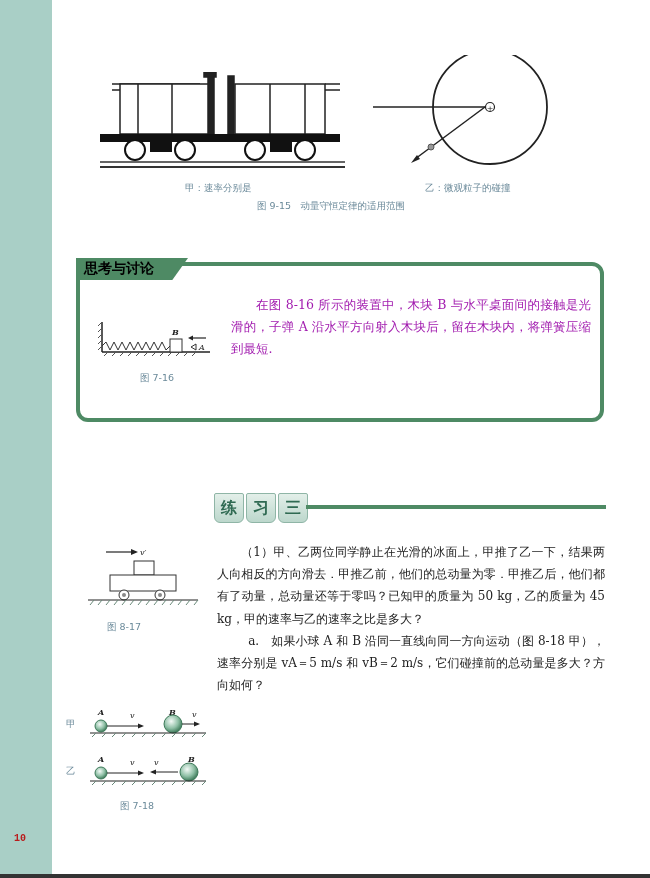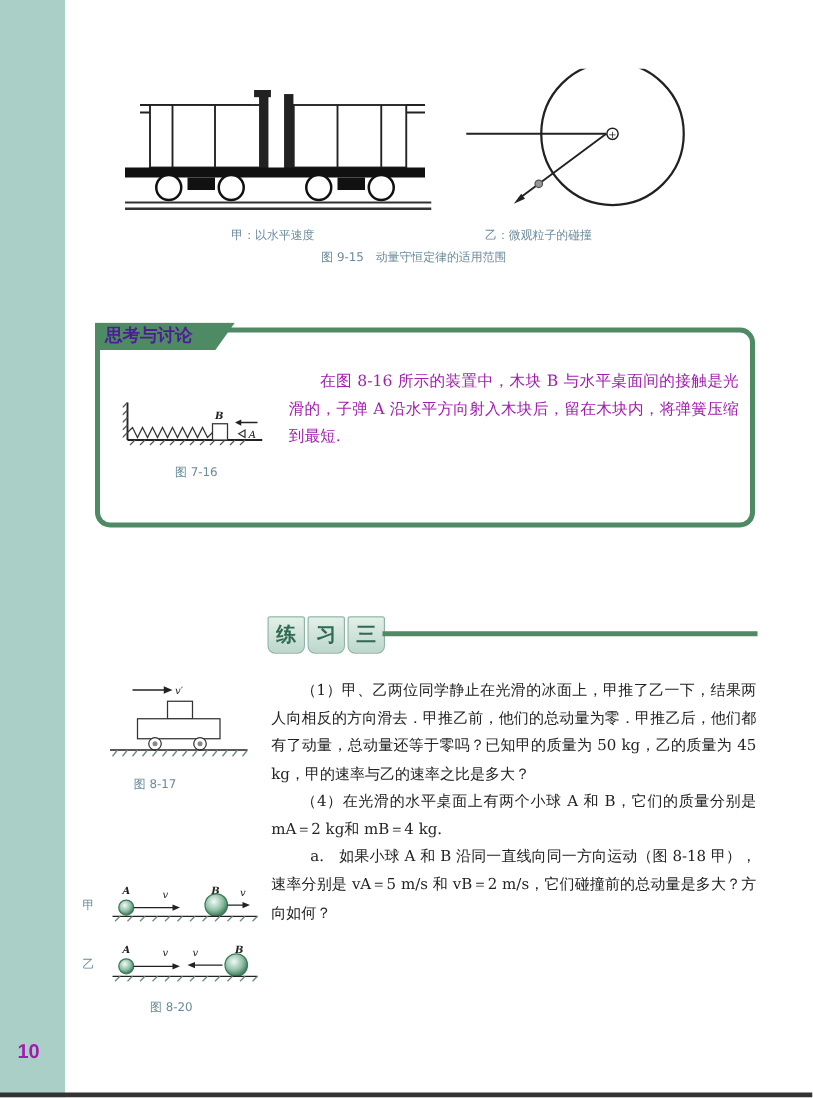--- a/index.html
+++ b/index.html
@@ -1,31 +1,31 @@
 <!DOCTYPE html>
 <html><head>
 <meta charset="utf-8">
 <style>
   html, body { margin:0; padding:0; }
   body { width:650px; height:878px; position:relative; background:#ffffff; overflow:hidden;
          font-family:"DejaVu Serif", serif; color:#222; }
   .margin-strip { position:absolute; left:0; top:0; width:52px; height:878px; background:#a9cfc6; }
-  .page-number { position:absolute; left:14px; top:833px; font-family:Liberation Sans, sans-serif; font-size:16px; font-weight:bold; color:#a21caf; }
+  .page-number { position:absolute; left:14px; top:833px; font-family:Liberation Mono, monospace; font-size:10px; font-weight:bold; color:#b91c1c; }
   .bottom-rule { position:absolute; left:0; right:0; top:874px; height:4px; background:#333; }
 
   .abs { position:absolute; }
   .caption { font-size:9.5px; color:#6b8a9a; font-family:"DejaVu Sans", sans-serif; white-space:nowrap; }
 
   
   .disc-box { position:absolute; left:76px; top:262px; width:528px; height:160px;
               border:4px solid #4e8a64; border-radius:12px; background:#fff; box-sizing:border-box; }
   .disc-tab { position:absolute; left:76px; top:258px; height:22px; width:112px; background:#4e8a64;
               clip-path:polygon(0 0, 100% 0, 86% 100%, 0 100%); }
   .disc-tab-label { position:absolute; left:84px; top:260px; font-family:"DejaVu Sans", sans-serif;
-                    font-weight:bold; font-size:14px; color:#4c1d95; letter-spacing:0px; }
+                    font-weight:bold; font-size:14px; color:#000000; letter-spacing:0px; }
   .disc-text { position:absolute; left:231px; top:294px; width:360px; font-size:12.5px; line-height:22px; color:#a21caf; }
   .disc-text p { margin:0; text-indent:2em; text-align:justify; }
 
   
   .ex-heading { position:absolute; left:214px; top:493px; display:flex; gap:2px; }
   .ex-char { width:28px; height:28px; background:linear-gradient(#e3efe9,#bcd7cc); border:1px solid #8fb5a6;
              border-radius:2px 2px 6px 6px; display:flex; align-items:center; justify-content:center;
              font-family:"DejaVu Sans", sans-serif; font-weight:bold; font-size:16px; color:#2f6a52; }
   .ex-rule { position:absolute; left:306px; top:505px; width:300px; height:4px; background:#4e8a64; }
 
@@ -61,32 +61,32 @@
     <circle cx="35" cy="78" r="10"></circle>
       <circle cx="85" cy="78" r="10"></circle>
     <circle cx="155" cy="78" r="10"></circle>
       <circle cx="205" cy="78" r="10"></circle>
   </g>
   <rect x="50" y="70" width="22" height="10" fill="#111"></rect>
   <rect x="170" y="70" width="22" height="10" fill="#111"></rect>
   <line x1="0" y1="90" x2="245" y2="90" stroke="#333" stroke-width="1.5"></line>
   <line x1="0" y1="95" x2="245" y2="95" stroke="#333" stroke-width="2"></line>
 </svg>
-<div class="abs caption" style="left:185px;top:182px">甲：以水平速度</div>
+<div class="abs caption" style="left:185px;top:182px">甲：速率分别是</div>
 
 <svg class="abs" style="left:365px;top:55px" width="210" height="115">
   <circle cx="125" cy="52" r="57" fill="none" stroke="#222" stroke-width="1.8"></circle>
   <line x1="8" y1="52" x2="120" y2="52" stroke="#222" stroke-width="1.5"></line>
   <line x1="120" y1="52" x2="50" y2="104" stroke="#222" stroke-width="1.5"></line>
   <polygon points="46,108 52,100 55,104" fill="#222"></polygon>
   <circle cx="66" cy="92" r="3" fill="#999" stroke="#555"></circle>
   <circle cx="125" cy="52" r="4.5" fill="#fff" stroke="#222" stroke-width="1.2"></circle>
   <text x="125" y="55.5" font-size="8" text-anchor="middle" fill="#222">+</text>
 </svg>
-<div class="abs caption" style="left:388px;top:182px">乙：微观粒子的碰撞</div>
+<div class="abs caption" style="left:425px;top:182px">乙：微观粒子的碰撞</div>
 <div class="abs caption" style="left:257px;top:200px">图 9-15　动量守恒定律的适用范围</div>
 
 <div class="disc-box"></div>
 <div class="disc-tab"></div>
 <div class="disc-tab-label">思考与讨论</div>
 
 <svg class="abs" style="left:98px;top:320px" width="112" height="40">
   <line x1="4" y1="2" x2="4" y2="32" stroke="#222" stroke-width="1.5"></line>
   <g stroke="#555" stroke-width="1">
     <line x1="0" y1="6" x2="4" y2="2"></line>
@@ -217,21 +217,20 @@
       <line x1="44" y1="79" x2="48" y2="75"></line>
       <line x1="54" y1="79" x2="58" y2="75"></line>
       <line x1="64" y1="79" x2="68" y2="75"></line>
       <line x1="74" y1="79" x2="78" y2="75"></line>
       <line x1="84" y1="79" x2="88" y2="75"></line>
       <line x1="94" y1="79" x2="98" y2="75"></line>
       <line x1="104" y1="79" x2="108" y2="75"></line>
       <line x1="114" y1="79" x2="118" y2="75"></line>
     </g>
 </svg>
-<div class="abs caption" style="left:120px;top:800px">图 8-20</div>
+<div class="abs caption" style="left:120px;top:800px">图 7-18</div>
 
 <div class="ex-text">
   <p>（1）甲、乙两位同学静止在光滑的冰面上，甲推了乙一下，结果两人向相反的方向滑去．甲推乙前，他们的总动量为零．甲推乙后，他们都有了动量，总动量还等于零吗？已知甲的质量为 50 kg，乙的质量为 45 kg，甲的速率与乙的速率之比是多大？</p>
-  <p>（4）在光滑的水平桌面上有两个小球 A 和 B，它们的质量分别是 mA＝2 kg和 mB＝4 kg.</p>
   <p class="sub">a.　如果小球 A 和 B 沿同一直线向同一方向运动（图 8-18 甲），速率分别是 vA＝5 m/s 和 vB＝2 m/s，它们碰撞前的总动量是多大？方向如何？</p>
 </div>
 
 <div class="bottom-rule"></div>
 
 </body></html>

